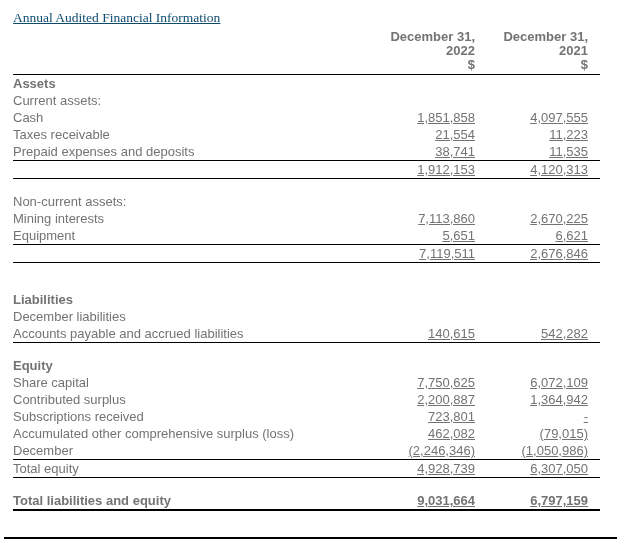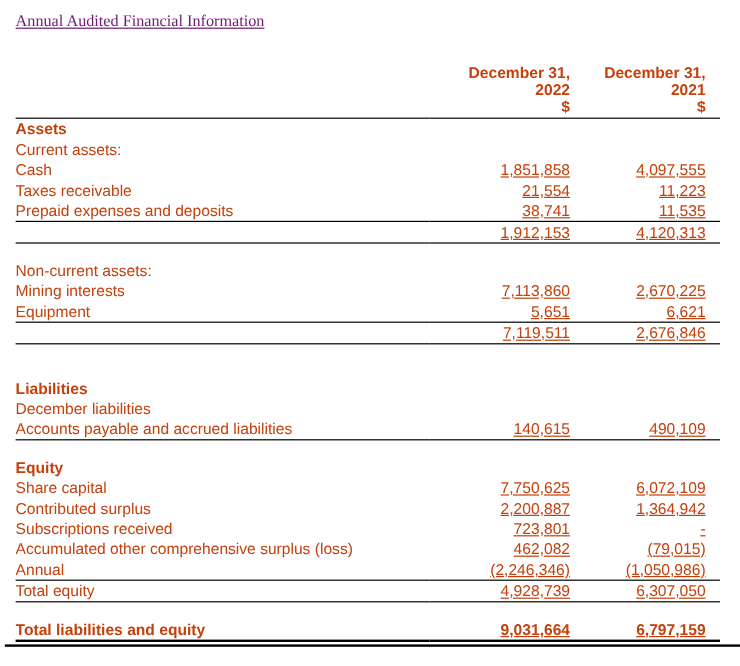--- a/index.html
+++ b/index.html
@@ -15,30 +15,30 @@
     box-sizing: border-box;
     padding: 10px 17px 0 13px;
     color: #000000;
     font-family: "Liberation Sans", sans-serif;
     overflow: hidden;
   }
   .doc-title {
     font-family: "Liberation Serif", serif;
     font-size: 13.5px;
     line-height: 16px;
-    color: #701a75;
+    color: #0c4a6e;
     text-decoration: underline;
-    margin: 0 0 28px 0;
+    margin: 0 0 4px 0;
   }
   table.fin-table {
     border-collapse: collapse;
     table-layout: fixed;
     width: 587px;
     font-size: 13px;
-    color: #c2410c;
+    color: #737373;
   }
   thead th {
     font-weight: bold;
     text-align: right;
     vertical-align: bottom;
     padding: 0 0 2px 0;
     border-bottom: 1px solid #000000;
     font-size: 13px;
   }
   thead th .hline {
@@ -178,21 +178,21 @@
           <td class="num-cell col-2021"></td>
         </tr>
         <tr class="">
           <td class="label-cell">December liabilities</td>
           <td class="num-cell col-2022"></td>
           <td class="num-cell col-2021"></td>
         </tr>
         <tr class="rule-medium">
           <td class="label-cell">Accounts payable and accrued liabilities</td>
           <td class="num-cell col-2022">140,615</td>
-          <td class="num-cell col-2021">490,109</td>
+          <td class="num-cell col-2021">542,282</td>
         </tr>
         <tr>
           <td colspan="3" class="spacer"></td>
         </tr>
         <tr class="bold">
           <td class="label-cell">Equity</td>
           <td class="num-cell col-2022"></td>
           <td class="num-cell col-2021"></td>
         </tr>
         <tr class="">
@@ -209,21 +209,21 @@
           <td class="label-cell">Subscriptions received</td>
           <td class="num-cell col-2022">723,801</td>
           <td class="num-cell col-2021">-</td>
         </tr>
         <tr class="">
           <td class="label-cell">Accumulated other comprehensive surplus (loss)</td>
           <td class="num-cell col-2022">462,082</td>
           <td class="num-cell col-2021">(79,015)</td>
         </tr>
         <tr class="rule-single">
-          <td class="label-cell">Annual</td>
+          <td class="label-cell">December</td>
           <td class="num-cell col-2022">(2,246,346)</td>
           <td class="num-cell col-2021">(1,050,986)</td>
         </tr>
         <tr class="rule-single">
           <td class="label-cell">Total equity</td>
           <td class="num-cell col-2022">4,928,739</td>
           <td class="num-cell col-2021">6,307,050</td>
         </tr>
         <tr>
           <td colspan="3" class="spacer"></td>

